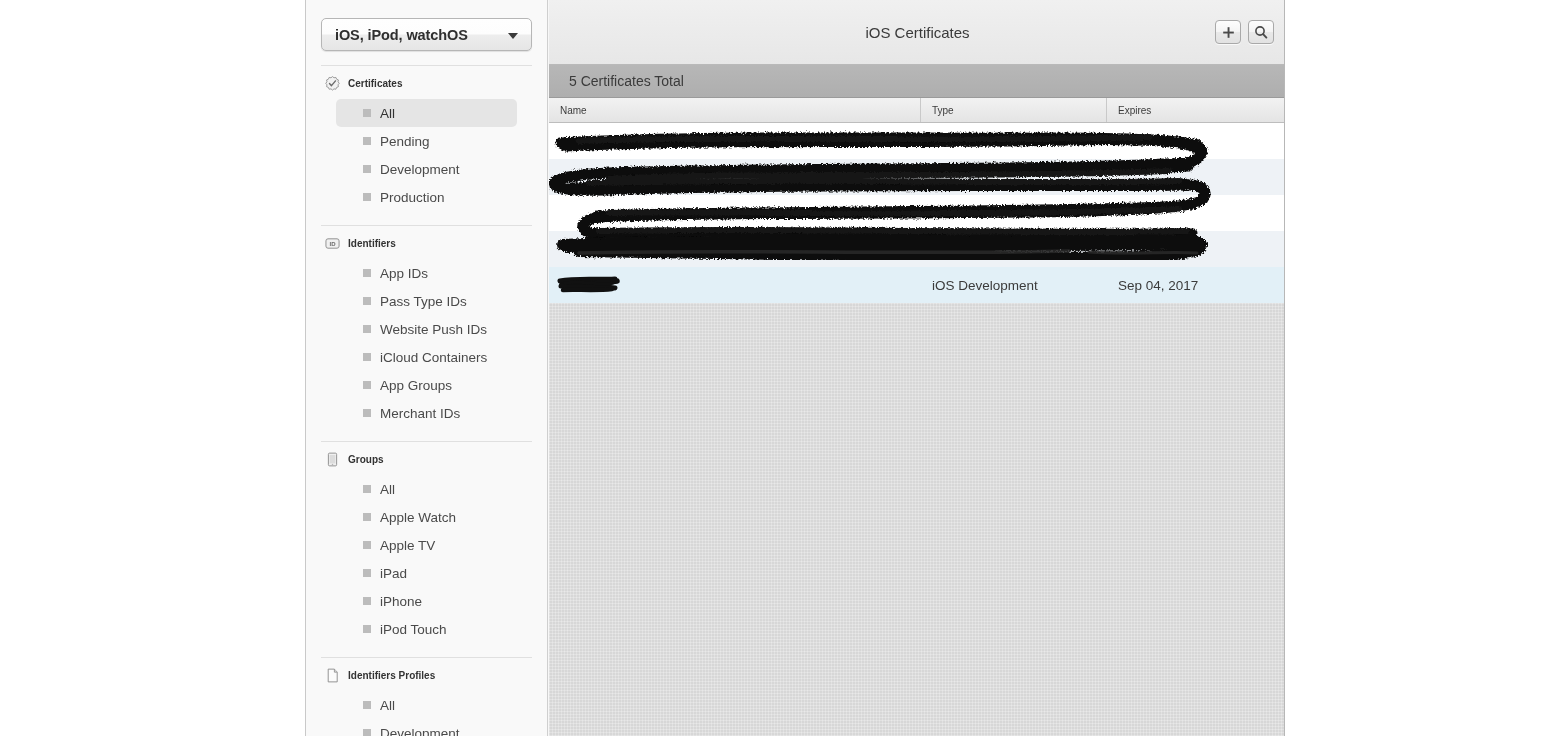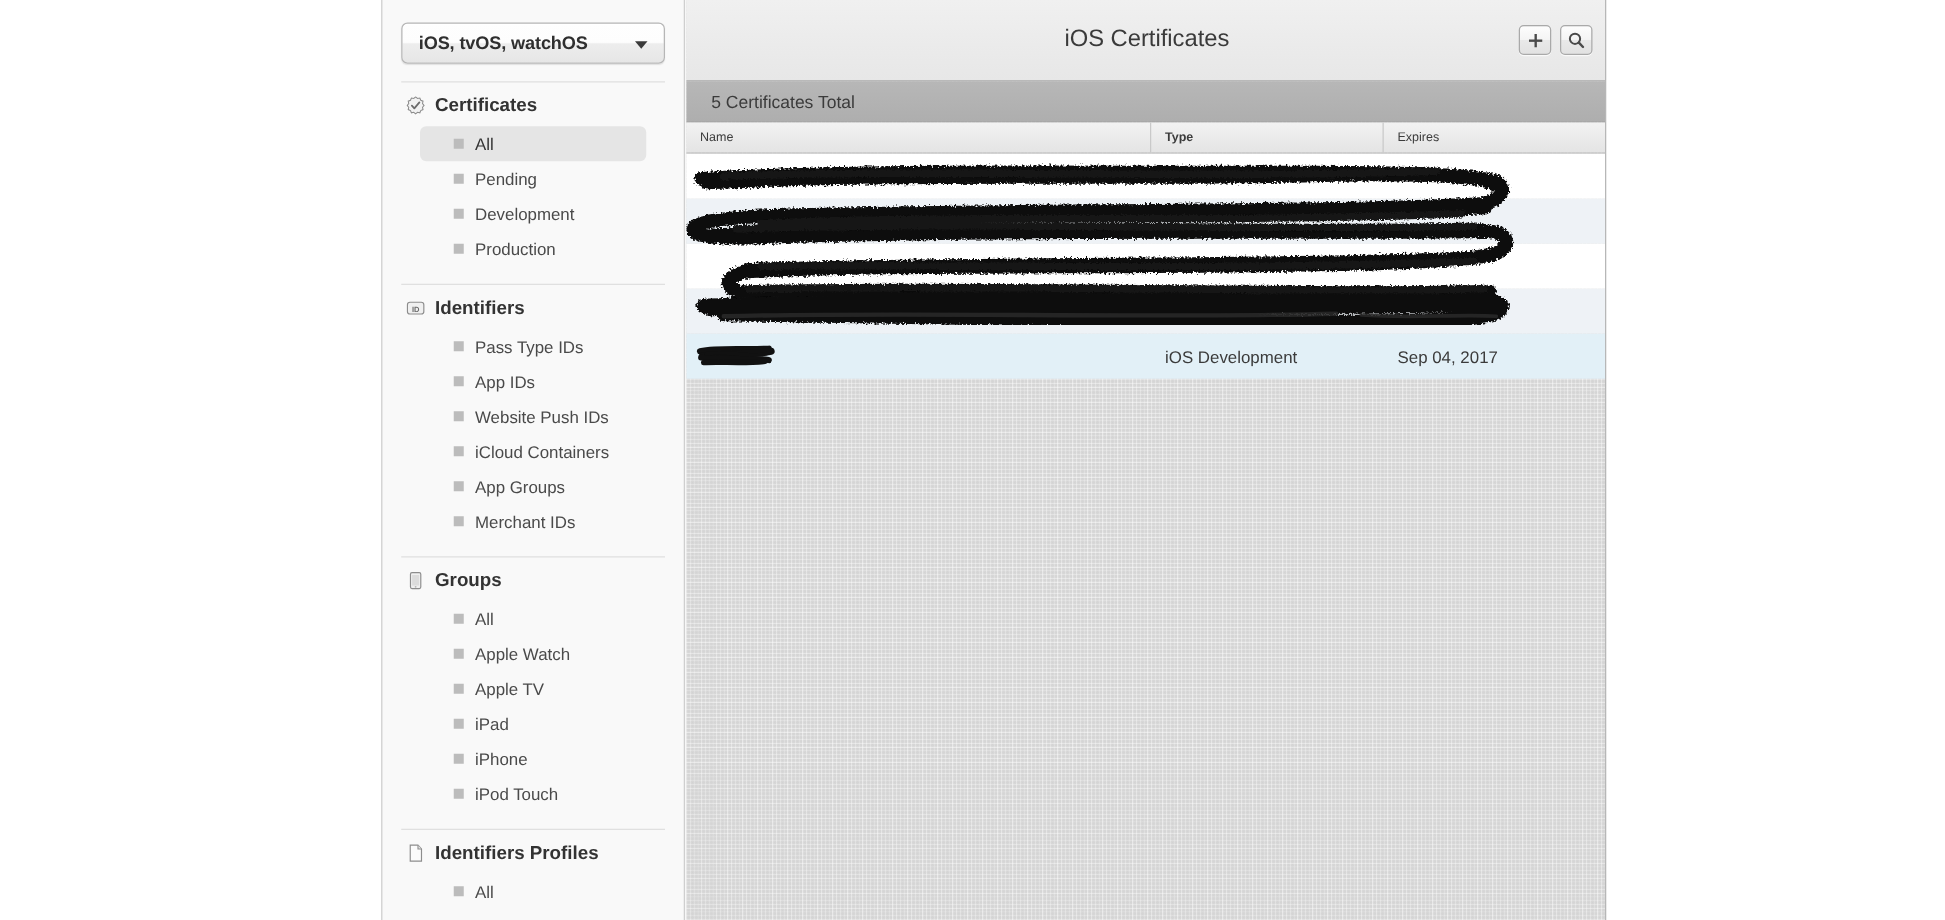--- a/index.html
+++ b/index.html
@@ -79,21 +79,21 @@
     align-items: center;
     padding: 10px 0 8px 19px;
   }
   .nav-group-icon {
     width: 15px; height: 15px;
     margin-right: 8px;
     flex: 0 0 auto;
     display: block;
   }
   .nav-group-title {
-    font-size: 15px;
+    font-size: 10px;
     font-weight: bold;
     color: #333333;
   }
 
   .nav-item {
     display: flex;
     align-items: center;
     height: 28px;
     margin: 0 30px;
     padding-left: 27px;
@@ -128,21 +128,21 @@
   .content-header {
     position: relative;
     height: 65px;
     background: linear-gradient(to bottom, #f0f0f0 0%, #e7e7e7 100%);
     border-bottom: 1px solid #b9b9b9;
     display: flex;
     align-items: center;
     justify-content: center;
   }
   .content-title {
-    font-size: 19px;
+    font-size: 15px;
     color: #3a3a3a;
     font-weight: normal;
   }
   .header-actions {
     position: absolute;
     right: 12px; top: 50%;
     transform: translateY(-50%);
     display: flex;
     gap: 7px;
   }
@@ -181,21 +181,21 @@
   .col-head {
     font-size: 10px;
     color: #3c3c3c;
     display: flex;
     align-items: center;
     padding-left: 11px;
     border-right: 1px solid #c9c9c9;
   }
   .col-head:last-child { border-right: none; }
   .col-name    { width: 372px; }
-  .col-type    { width: 186px; font-weight: bold; }
+  .col-type    { width: 186px; }
   .col-expires { width: 179px; }
 
   .table-body { position: relative; }
 
   .table-row {
     display: flex;
     height: 36px;
     align-items: center;
     position: relative;
   }
@@ -231,21 +231,21 @@
 </style>
 </head>
 <body>
 
 <div id="app">
   <div class="page-shell">
 
     <div class="sidebar">
 
       <div class="platform-select">
-        <span class="platform-select-label">iOS, tvOS, watchOS</span>
+        <span class="platform-select-label">iOS, iPod, watchOS</span>
         <span class="platform-select-arrow"></span>
       </div>
 
       <div class="nav-sections">
 
         <div class="nav-divider" style="margin-top:14px;"></div>
         <div class="nav-group-header">
           <svg class="nav-group-icon" viewBox="0 0 16 16">
             <path d="M8 0.6 L9.6 1.9 L11.6 1.5 L12.4 3.4 L14.3 4.2 L13.9 6.2 L15.2 7.8 L13.9 9.4 L14.3 11.4 L12.4 12.2 L11.6 14.1 L9.6 13.7 L8 15 L6.4 13.7 L4.4 14.1 L3.6 12.2 L1.7 11.4 L2.1 9.4 L0.8 7.8 L2.1 6.2 L1.7 4.2 L3.6 3.4 L4.4 1.5 L6.4 1.9 Z" fill="#f2f2f2" stroke="#8d8d8d" stroke-width="0.9"></path>
             <path d="M4.8 8 L6.9 10.3 L11.2 5.2" fill="none" stroke="#6b6b6b" stroke-width="1.5" stroke-linecap="round" stroke-linejoin="round"></path>
@@ -272,25 +272,25 @@
         <div class="nav-divider" style="margin-top:14px;"></div>
         <div class="nav-group-header">
           <svg class="nav-group-icon" viewBox="0 0 16 16">
             <rect x="1" y="3" width="14" height="10" rx="2.2" ry="2.2" fill="#f0f0f0" stroke="#8d8d8d" stroke-width="1"></rect>
             <text x="8" y="11.1" font-family="Liberation Sans, sans-serif" font-size="6.4" font-weight="bold" fill="#6a6a6a" text-anchor="middle">ID</text>
           </svg>
           <span class="nav-group-title">Identifiers</span>
         </div>
         <div class="nav-item">
           <span class="nav-bullet"></span>
+          <span class="nav-item-label">App IDs</span>
+        </div>
+        <div class="nav-item">
+          <span class="nav-bullet"></span>
           <span class="nav-item-label">Pass Type IDs</span>
-        </div>
-        <div class="nav-item">
-          <span class="nav-bullet"></span>
-          <span class="nav-item-label">App IDs</span>
         </div>
         <div class="nav-item">
           <span class="nav-bullet"></span>
           <span class="nav-item-label">Website Push IDs</span>
         </div>
         <div class="nav-item">
           <span class="nav-bullet"></span>
           <span class="nav-item-label">iCloud Containers</span>
         </div>
         <div class="nav-item">

